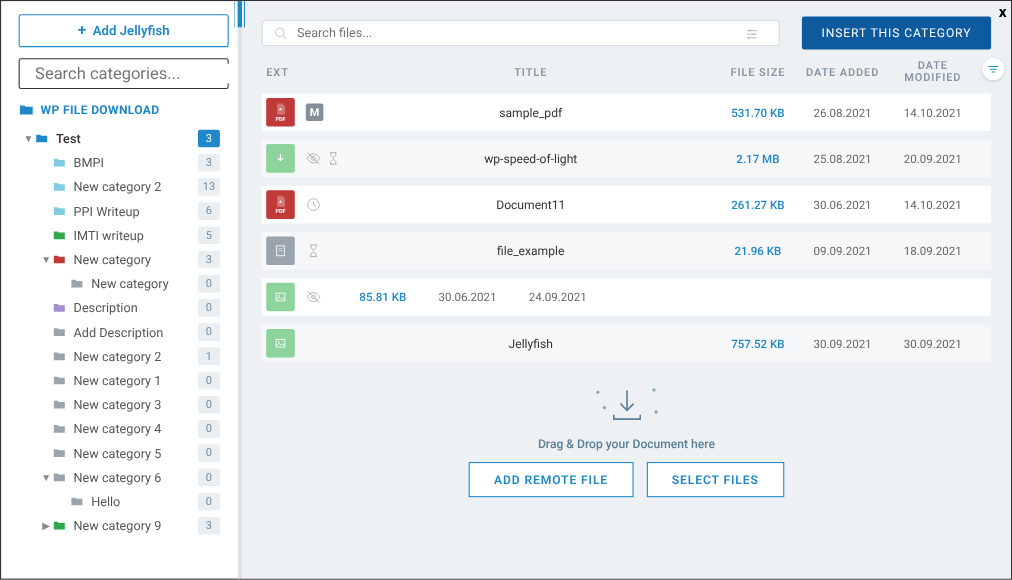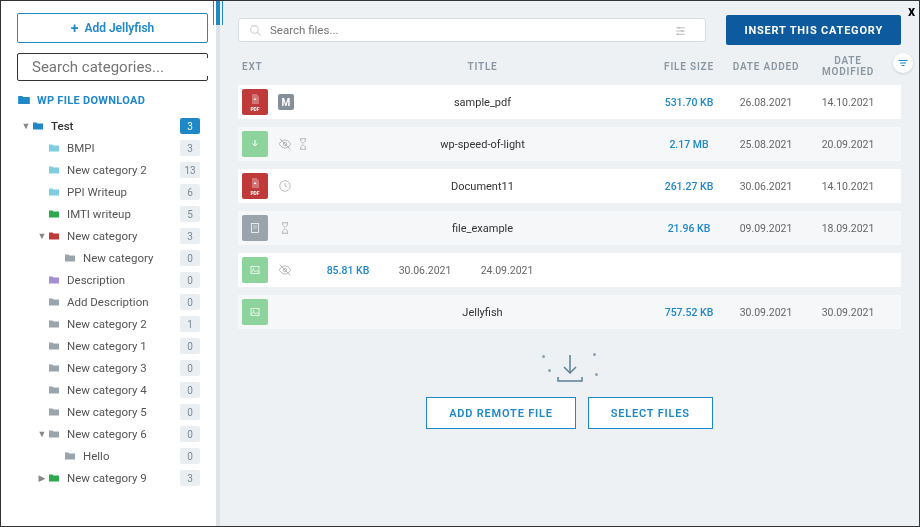--- a/index.html
+++ b/index.html
@@ -33,21 +33,21 @@
 .f-gray{fill:#9aa4ad}
 .f-purple{fill:#a48fd4}
 .divider{width:4px;background:linear-gradient(to bottom,#1e88c9 0,#1e88c9 24px,#dde4e9 24px);flex-shrink:0;position:relative}
 .divider::after{content:"";position:absolute;top:0;left:-3px;width:10px;height:24px;background:repeating-linear-gradient(to right,#1e88c9 0,#1e88c9 1px,transparent 1px,transparent 3px)}
 .main{flex:1;background:#eef1f4;display:flex;flex-direction:column;overflow:hidden}
 .toolbar{display:flex;align-items:center;gap:20px;padding:14px 18px 10px 18px}
 .search-files{flex:1;height:24px;background:#fff;border:1px solid #d6dde2;border-radius:3px;display:flex;align-items:center;padding:0 10px}
 .search-files svg{width:13px;height:13px;opacity:.4;margin-right:8px}
 .search-files input{border:none;outline:none;flex:1;font-size:11.5px;color:#888}
 .filter-icn{width:16px;opacity:.5}
-.insert-btn{height:30px;background:#0e5a9e;color:#fff;border:none;font-size:11px;font-weight:700;letter-spacing:.8px;padding:0 18px;cursor:pointer;border-radius:2px}
+.insert-btn{height:30px;background:#0e5a9e;color:#fff;border:none;font-size:11px;font-weight:400;letter-spacing:.8px;padding:0 18px;cursor:pointer;border-radius:2px}
 .table-hdr{display:flex;align-items:center;padding:0 30px 8px 22px;font-size:10px;font-weight:600;color:#8a97a3;letter-spacing:.8px;position:relative}
 .col-ext{width:70px}
 .col-title{flex:1;text-align:center}
 .col-size{width:72px;text-align:center}
 .col-added{width:82px;text-align:center}
 .col-mod{width:82px;text-align:center}
 .filter-circle{position:absolute;right:6px;top:-2px;width:20px;height:20px;border-radius:50%;background:#fff;box-shadow:0 1px 3px rgba(0,0,0,.15);display:flex;align-items:center;justify-content:center;color:#1e88c9;font-size:12px}
 .rows{padding:0 18px;display:flex;flex-direction:column;gap:8px}
 .file-row{height:34px;background:#fff;display:flex;align-items:center;padding:0 12px 0 4px;font-size:11px}
 .file-row.even{background:#f5f7f9}
@@ -425,20 +425,21 @@
         <span class="dz-dot" style="top:4px;left:2px"></span>
         <span class="dz-dot" style="top:18px;left:8px"></span>
         <span class="dz-dot" style="top:2px;right:4px"></span>
         <span class="dz-dot" style="top:22px;right:2px"></span>
         <svg viewBox="0 0 36 36">
             <line x1="18" y1="4" x2="18" y2="22"></line>
             <polyline points="12,16 18,22 24,16"></polyline>
             <polyline points="6,26 6,30 30,30 30,26"></polyline>
           </svg>
       </div>
+      <div class="dz-text">Drag &amp; Drop your Document here</div>
       <div class="dz-btns">
         <button class="dz-btn">ADD REMOTE FILE</button>
         <button class="dz-btn">SELECT FILES</button>
       </div>
     </div>
   </div>
 
 </div>
 
 </body></html>

